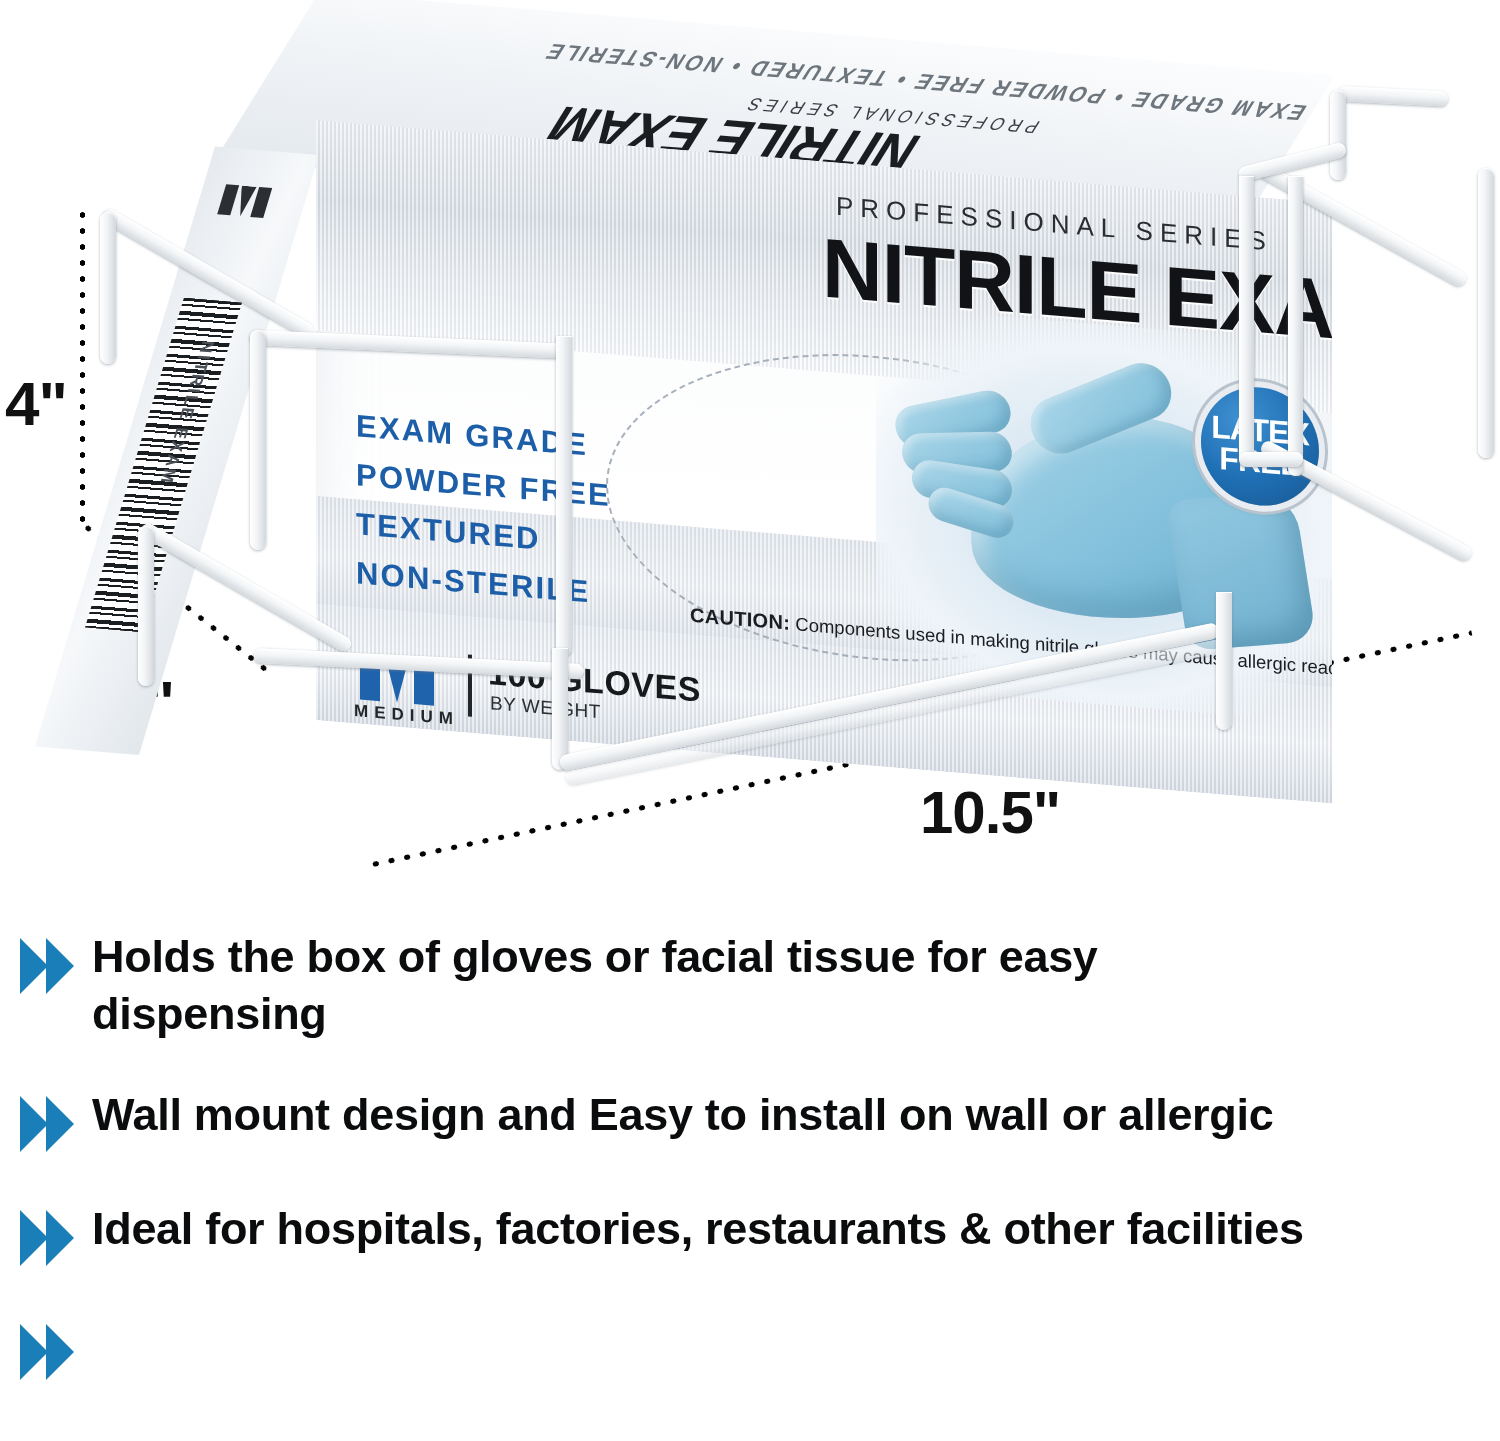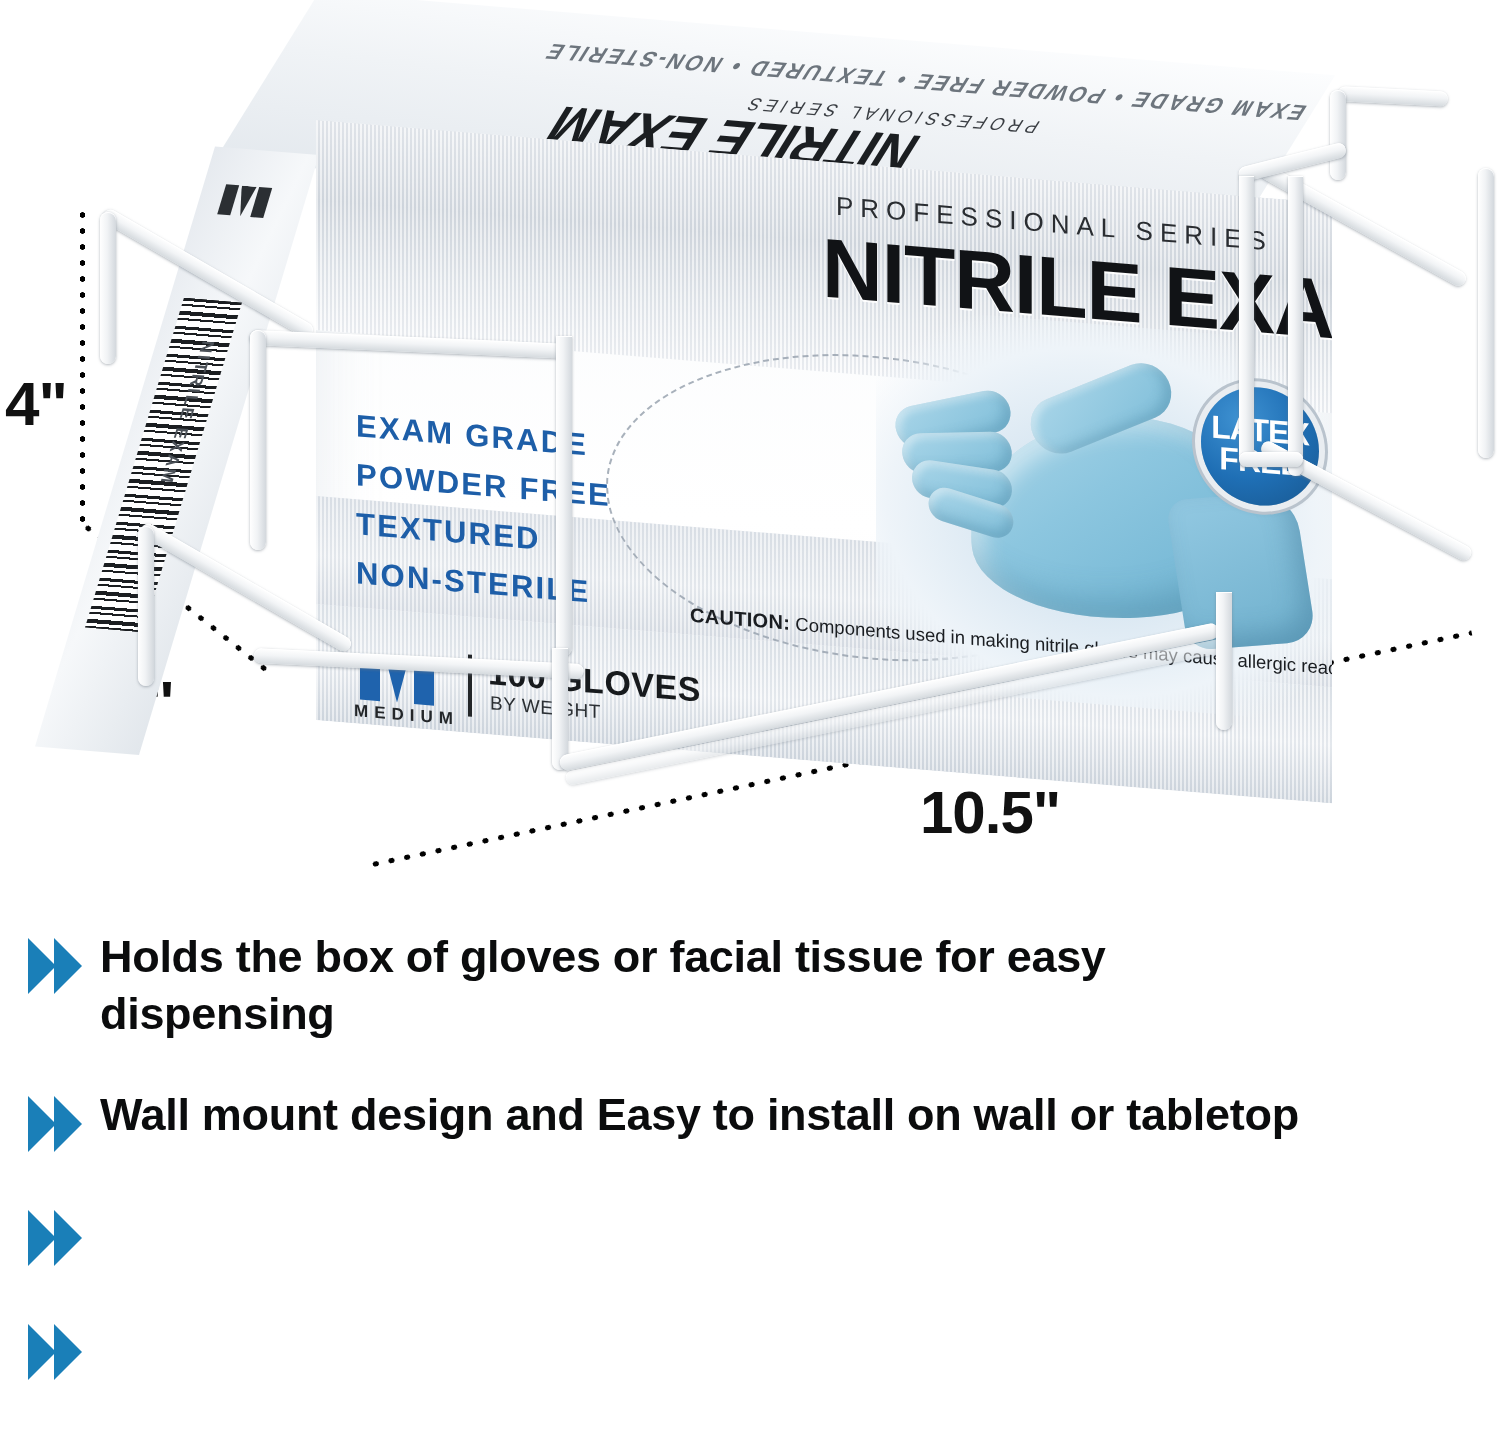--- a/index.html
+++ b/index.html
@@ -234,21 +234,21 @@
   #wr-clip-b{left:1239px;top:452px;width:64px;height:15px;border-radius:9px;}
   #wr-clip-t{left:1239px;top:168px;width:110px;height:15px;transform:rotate(-14deg);transform-origin:0 50%;}
 
   
   #wb-left{left:552px;top:648px;width:16px;height:122px;border-radius:0 0 14px 14px;}
   #wb-rail{left:560px;top:756px;width:672px;height:16px;transform:rotate(-11.5deg);transform-origin:0 50%;border-radius:10px;}
   #wb-right{left:1216px;top:592px;width:16px;height:138px;border-radius:0 0 14px 14px;}
   #wb-rail2{left:566px;top:772px;width:670px;height:14px;transform:rotate(-11.5deg);transform-origin:0 50%;border-radius:9px;opacity:.55;}
 
   
-  #bullets{position:absolute;left:12px;top:928px;width:1319px;}
+  #bullets{position:absolute;left:4px;top:928px;width:1319px;}
   .bullet-row{display:flex;align-items:flex-start;padding:0 0 0 14px;margin-bottom:44px;}
   .chev{flex:0 0 auto;width:60px;height:64px;margin-top:6px;position:relative;}
   .chev svg{display:block;}
   .bullet-text{
     font-size:45px;line-height:57px;font-weight:bold;color:#0b0c0d;
     letter-spacing:-.3px;padding-left:14px;
     font-stretch:condensed;
   }
 </style>
 </head>
@@ -369,34 +369,35 @@
     <span class="bullet-text">Holds the box of gloves or facial tissue for easy dispensing</span>
   </div>
 
   <div class="bullet-row">
     <span class="chev">
       <svg width="60" height="64" viewBox="0 0 60 64">
         <polygon points="2,4 30,32 2,60" fill="#1a7fb8"></polygon>
         <polygon points="28,4 56,32 28,60" fill="#1a7fb8"></polygon>
       </svg>
     </span>
-    <span class="bullet-text">Wall mount design and Easy to install on wall or tabletop</span>
+    <span class="bullet-text">Wall mount design and Easy to install on wall or allergic</span>
+  </div>
+
+  <div class="bullet-row">
+    <span class="chev">
+      <svg width="60" height="64" viewBox="0 0 60 64">
+        <polygon points="2,4 30,32 2,60" fill="#1a7fb8"></polygon>
+        <polygon points="28,4 56,32 28,60" fill="#1a7fb8"></polygon>
+      </svg>
+    </span>
+    <span class="bullet-text">Ideal for hospitals, factories, restaurants &amp; other facilities</span>
   </div>
 
   <div class="bullet-row">
     <span class="chev">
       <svg width="60" height="64" viewBox="0 0 60 64">
         <polygon points="2,4 30,32 2,60" fill="#1a7fb8"></polygon>
         <polygon points="28,4 56,32 28,60" fill="#1a7fb8"></polygon>
       </svg>
     </span>
   </div>
 
-  <div class="bullet-row">
-    <span class="chev">
-      <svg width="60" height="64" viewBox="0 0 60 64">
-        <polygon points="2,4 30,32 2,60" fill="#1a7fb8"></polygon>
-        <polygon points="28,4 56,32 28,60" fill="#1a7fb8"></polygon>
-      </svg>
-    </span>
-  </div>
-
 </div>
 
 </body></html>

